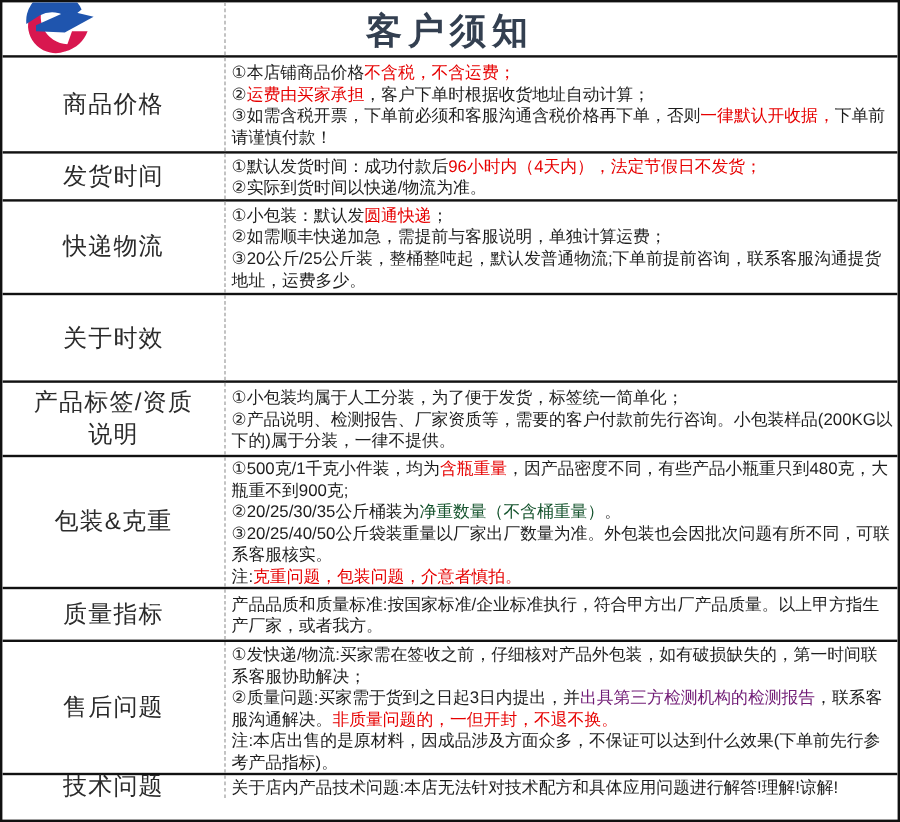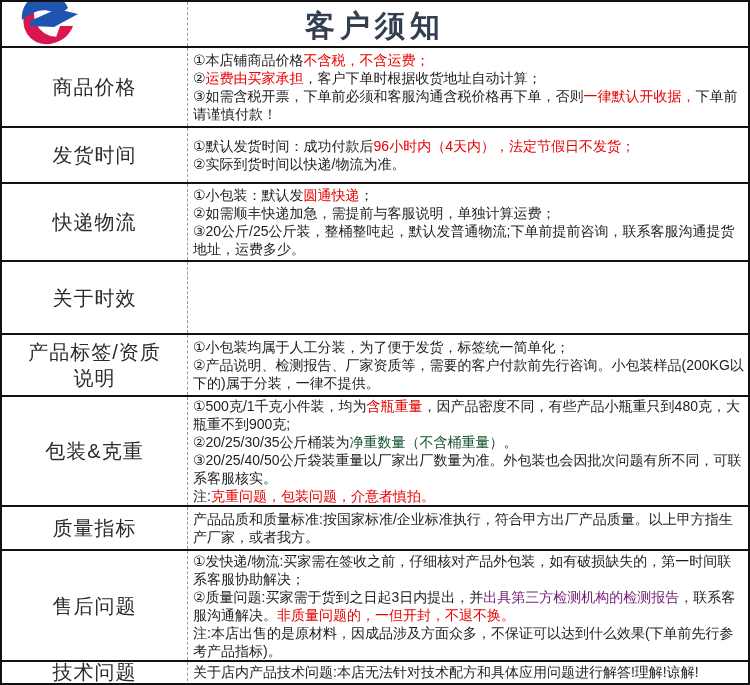--- a/index.html
+++ b/index.html
@@ -43,21 +43,21 @@
   .logo-cell{display:flex;align-items:flex-start;justify-content:flex-start;border-right:1px dashed #9a9a9a;}
   .hdr-title{
     position:absolute;left:0;right:0;top:4px;
     text-align:center;
     font-size:30px;font-weight:bold;
     color:#333f50;letter-spacing:5px;
   }
   .logo{margin:-6px 0 0 8px;}
   
   .r0{height:80px}
-  .r1{height:56px}
+  .r1{height:40px}
   .r2{height:78px}
   .r3{height:73px}
   .r4{height:62px}
   .r5{height:110px}
   .r6{height:44px}
   .r7{height:111px}
   .r8{height:21px}
 </style>
 </head>
 <body>

